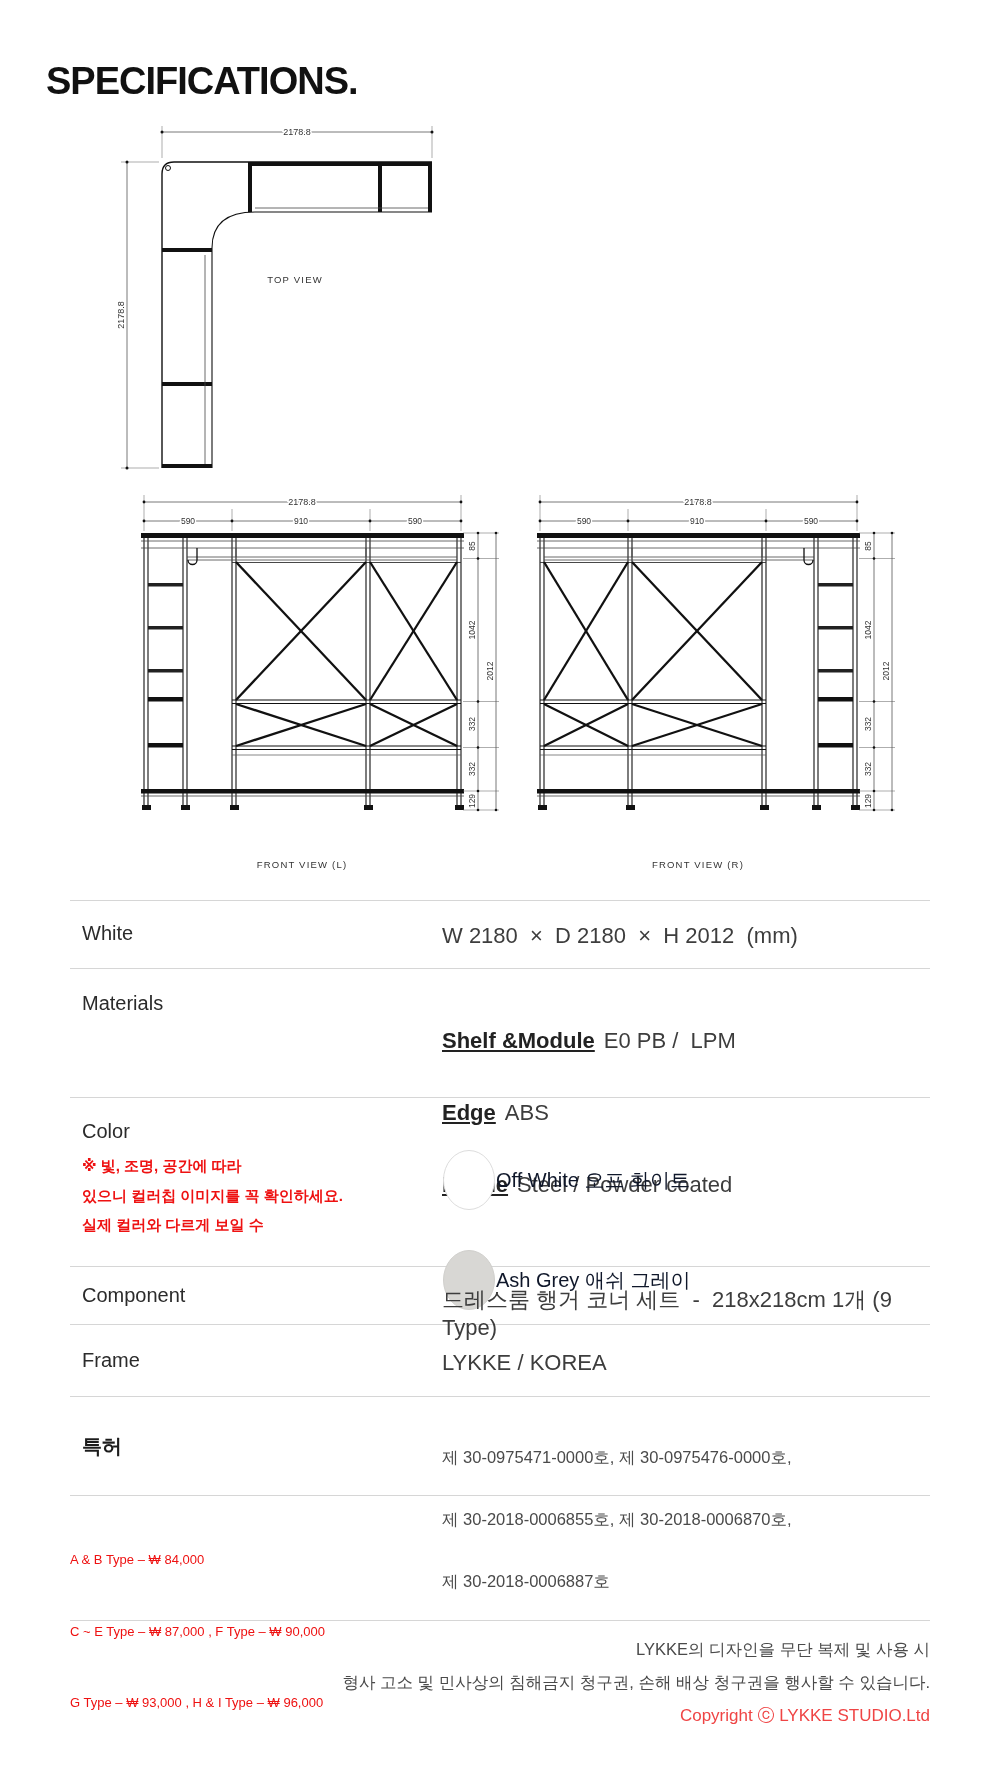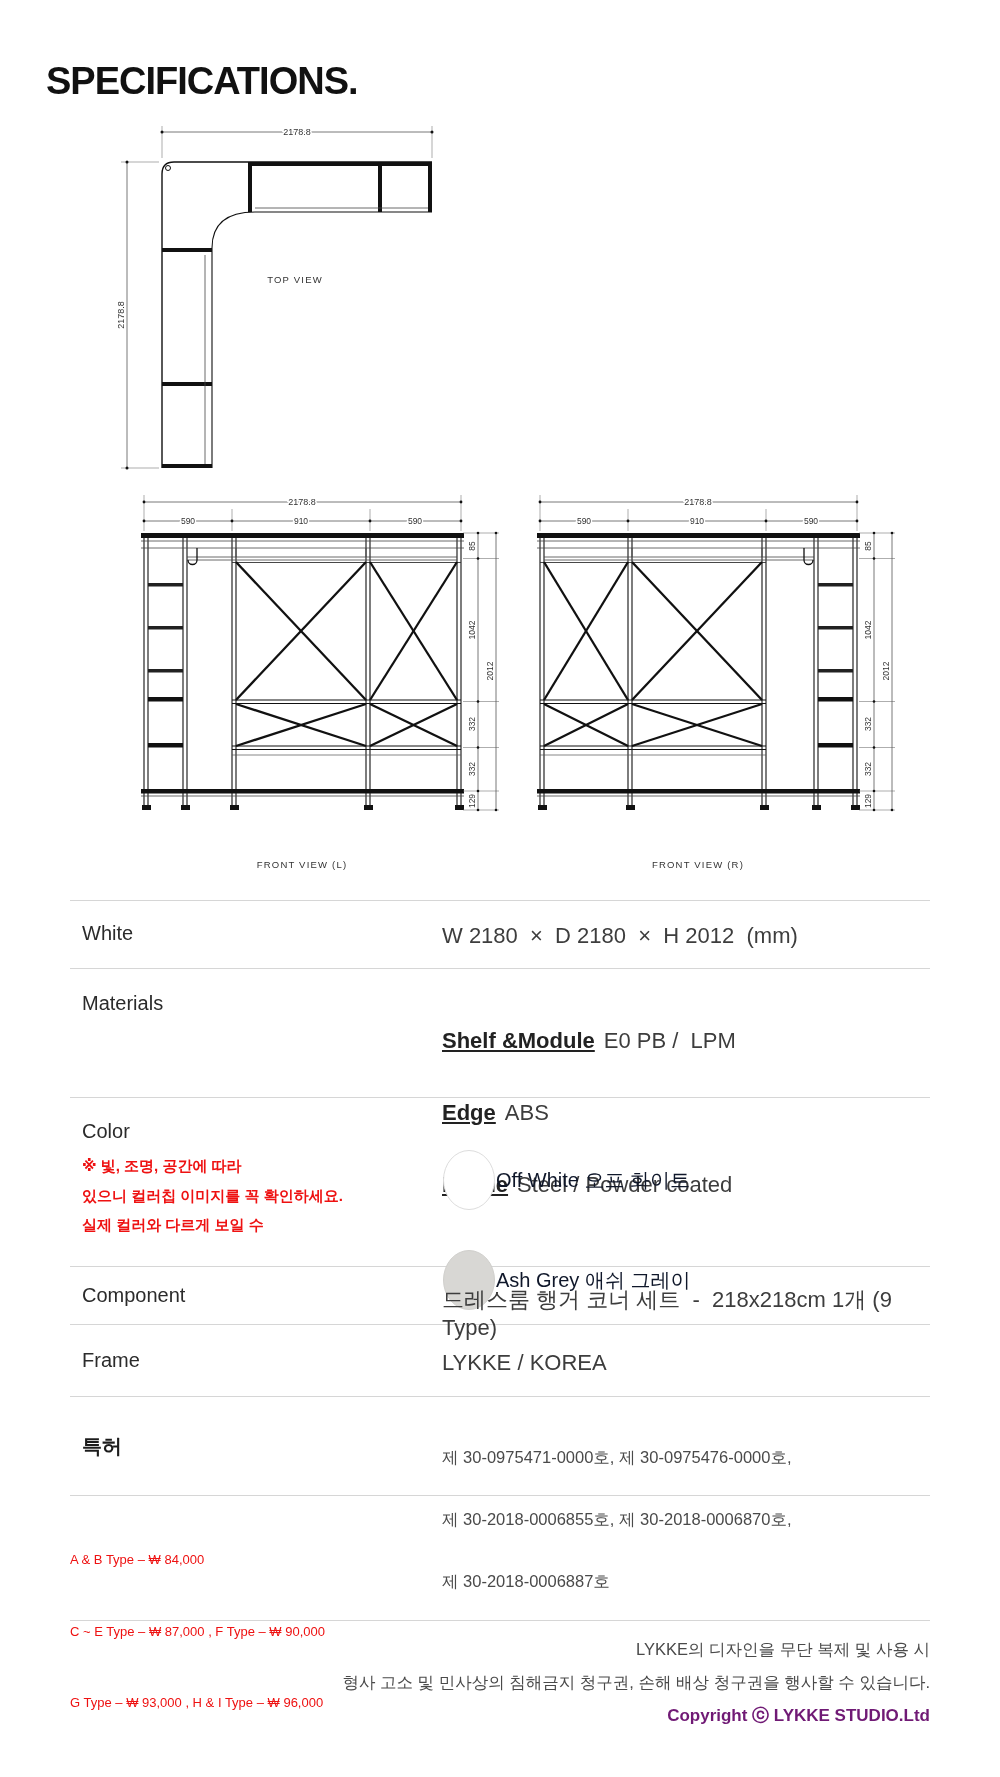--- a/index.html
+++ b/index.html
@@ -31,21 +31,21 @@
   .red{color:#ee1111;}
   .note{font-size:15px;line-height:29.5px;font-weight:bold;}
   .swrow{display:flex;align-items:center;height:64px;}
   .swname{font-size:20px;color:#0f172a;}
   .patline{font-size:16.5px;line-height:26px;color:#4a4a4a;}
   .price{font-size:13px;line-height:35.5px;}
   .sublab{font-size:14.5px;color:#333;margin-top:9px;}
   .footer{position:absolute;left:70px;top:1620px;width:860px;border-top:1px solid #d6d6d6;
           text-align:right;padding-top:12px;}
   .fline{font-size:16.5px;line-height:33px;color:#4a4a4a;}
-  .fcopy{font-size:17px;line-height:33px;font-weight:700;color:#701a75;}
+  .fcopy{font-size:17px;line-height:33px;font-weight:400;color:#ef4444;}
 </style>
 </head>
 <body>
 
 <div class="page">
 
   <div class="title">SPECIFICATIONS.</div>
 
   <svg style="left:115px;top:118px" width="325" height="352" viewBox="0 0 325 352">
     <g>

